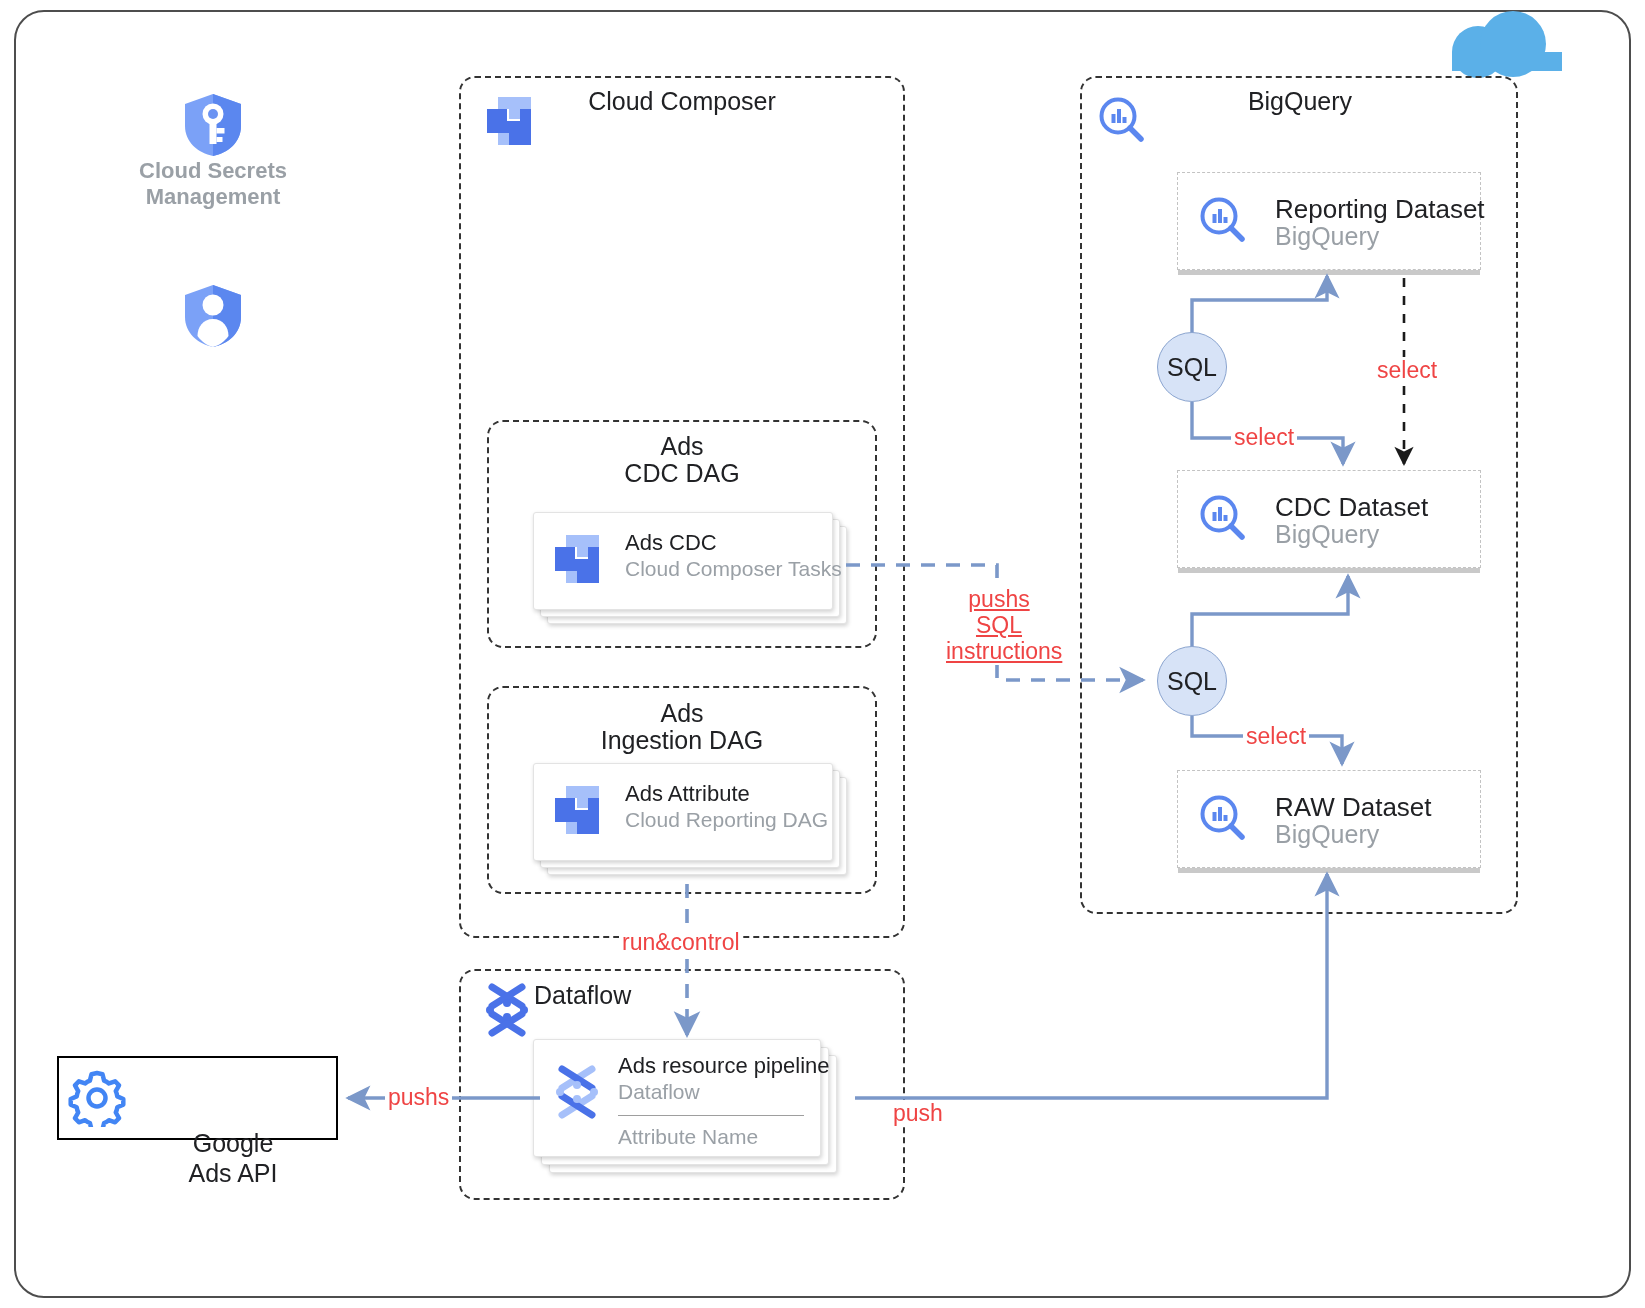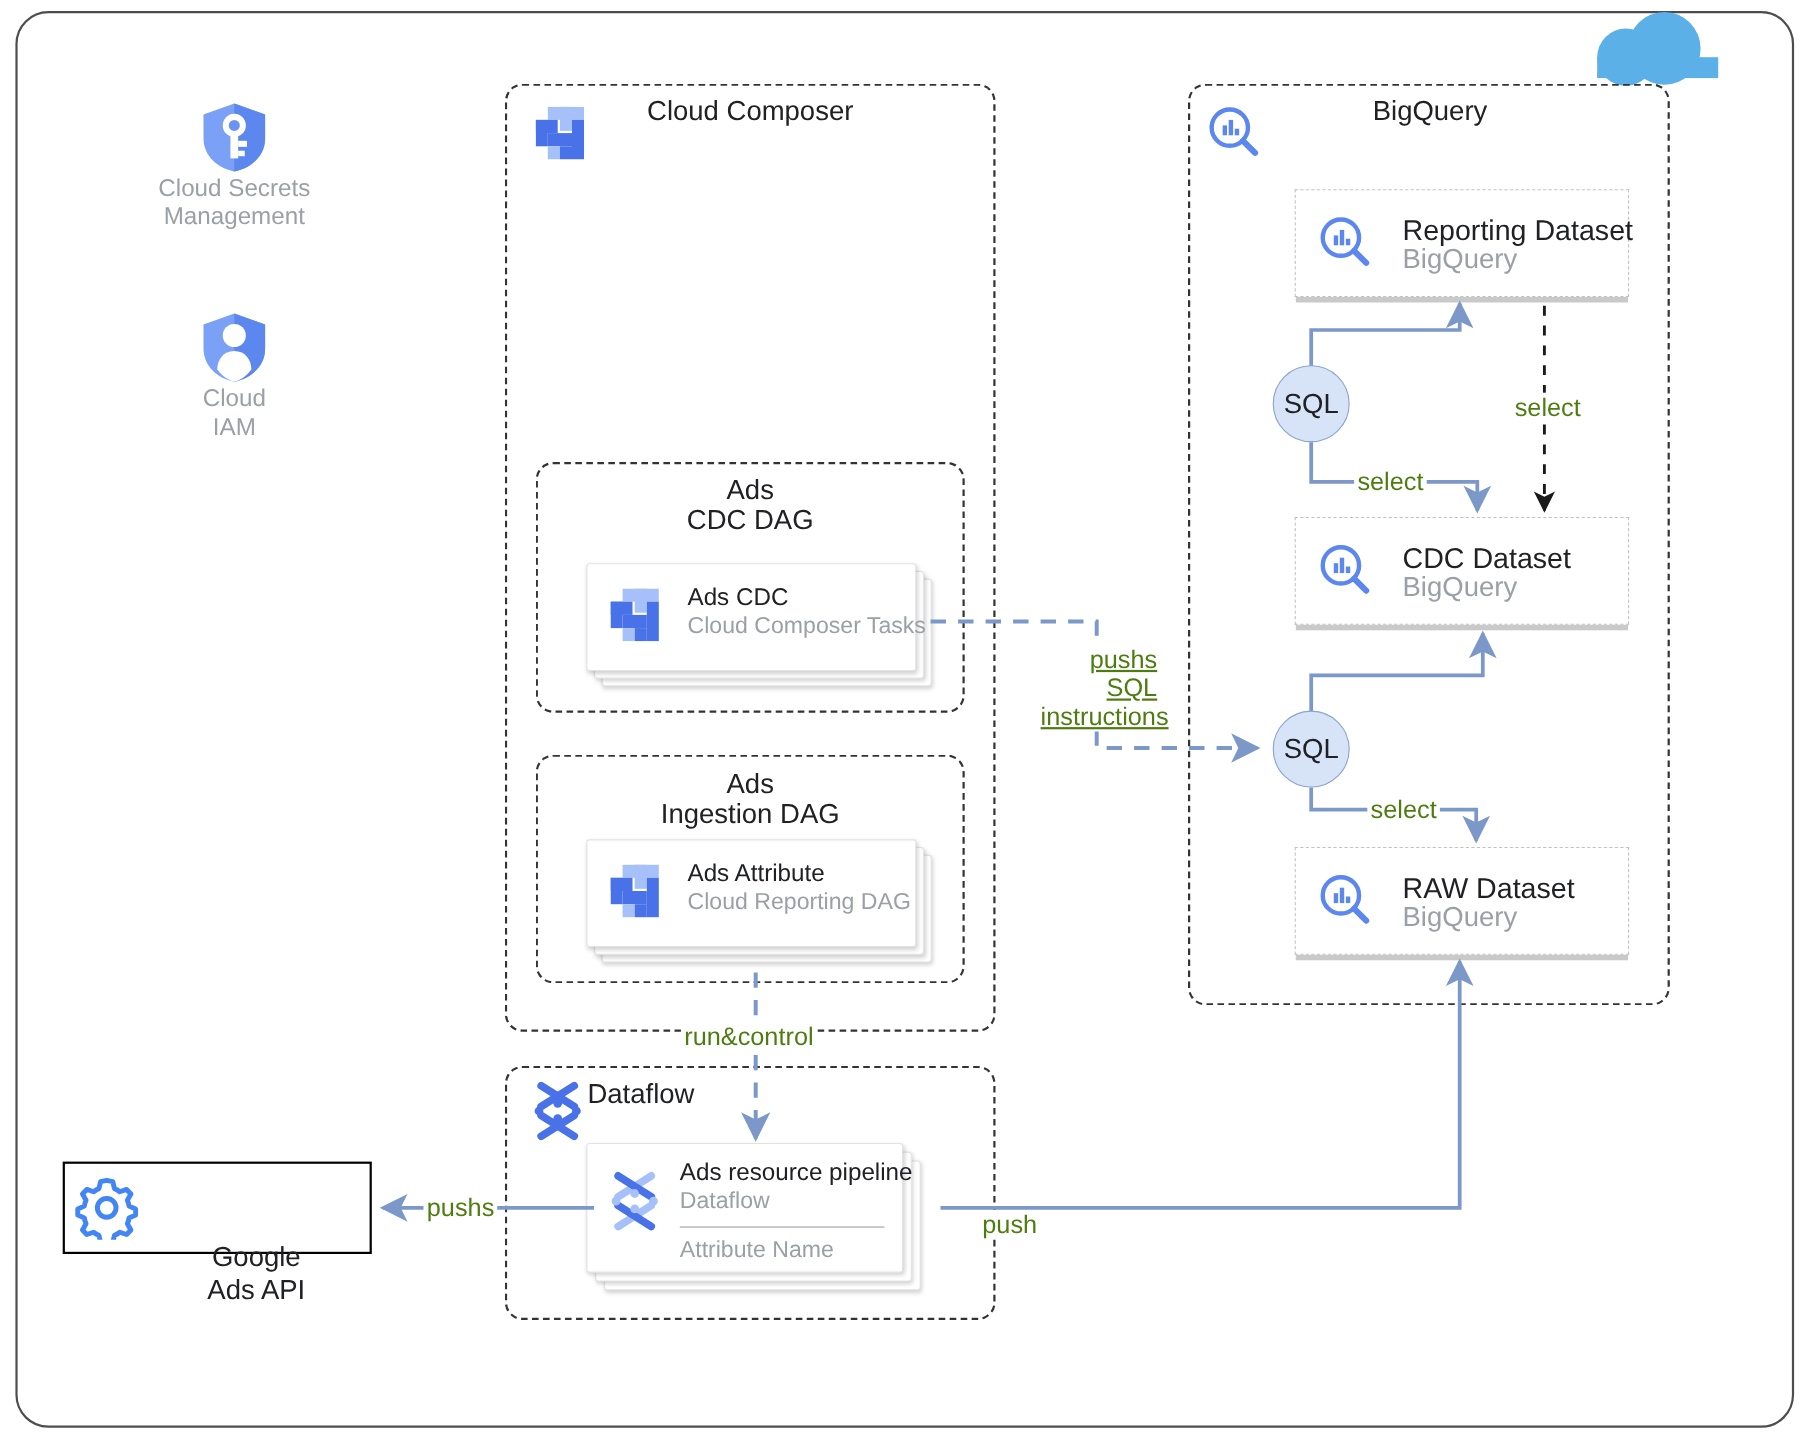--- a/index.html
+++ b/index.html
@@ -108,25 +108,25 @@
     display: flex;
     align-items: center;
     justify-content: center;
     font-size: 25px;
     color: #202124;
   }
   
   .edge-label {
     position: absolute;
     font-size: 23px;
-    color: #4d7c0f;
+    color: #ef4444;
     background: #ffffff;
     padding: 0 3px;
     white-space: pre;
-    text-align: right;
+    text-align: center;
     line-height: 1.14;
   }
   
   .icon-caption {
     position: absolute;
     font-size: 22px;
     color: #9aa0a6;
     text-align: center;
     line-height: 1.2;
     white-space: pre;
@@ -160,33 +160,31 @@
     <svg width="62" height="66" viewBox="0 0 62 66">
       <path d="M31 2 L59 12 L59 34 C59 50 46 61 31 64 C16 61 3 50 3 34 L3 12 Z" fill="#7ba1f7"></path>
       <path d="M31 2 L59 12 L59 34 C59 50 46 61 31 64 Z" fill="#5b87ef"></path>
       <circle cx="31" cy="22" r="10.5" fill="#ffffff"></circle>
       <circle cx="31" cy="22" r="5" fill="#6b93f2"></circle>
       <rect x="27.5" y="30" width="7" height="22" fill="#ffffff"></rect>
       <rect x="34.5" y="36" width="8" height="5.5" fill="#ffffff"></rect>
       <rect x="34.5" y="45" width="6" height="5" fill="#ffffff"></rect>
     </svg>
   </div>
-  <div class="icon-caption" style="left:113px; top:158px;">Cloud Secrets
+  <div class="icon-caption" style="left:113px; top:158px;font-weight:bold;">Cloud Secrets
 Management</div>
 
   <div class="ic" style="left:182px; top:283px; width:62px; height:66px;">
     <svg width="62" height="66" viewBox="0 0 62 66">
       <path d="M31 2 L59 12 L59 34 C59 50 46 61 31 64 C16 61 3 50 3 34 L3 12 Z" fill="#7ba1f7"></path>
       <path d="M31 2 L59 12 L59 34 C59 50 46 61 31 64 Z" fill="#5b87ef"></path>
       <circle cx="31" cy="22" r="10.5" fill="#ffffff"></circle>
       <path d="M31 36 C21 36 15.5 44 15.5 53 C20 59 25 62.5 31 64 C37 62.5 42 59 46.5 53 C46.5 44 41 36 31 36 Z" fill="#ffffff"></path>
     </svg>
   </div>
-  <div class="icon-caption" style="left:113px; top:349px;">Cloud
-IAM</div>
 
   <div class="dgroup" style="left:459px; top:76px; width:446px; height:862px;"></div>
   <div class="dgroup-title" style="left:559px; top:88px; width:246px;">Cloud Composer</div>
   <div class="ic" style="left:487px; top:97px; width:44px; height:48px;">
     <svg width="44" height="48" viewBox="0 0 44 48">
       <rect x="11" y="0" width="33" height="12" fill="#a6c0fa"></rect>
       <rect x="22" y="0" width="11" height="22" fill="#a6c0fa"></rect>
       <rect x="0" y="12" width="20" height="12" fill="#4a72e8"></rect>
       <rect x="0" y="12" width="11" height="24" fill="#4a72e8"></rect>
       <rect x="11" y="24" width="22" height="12" fill="#4a72e8"></rect>

